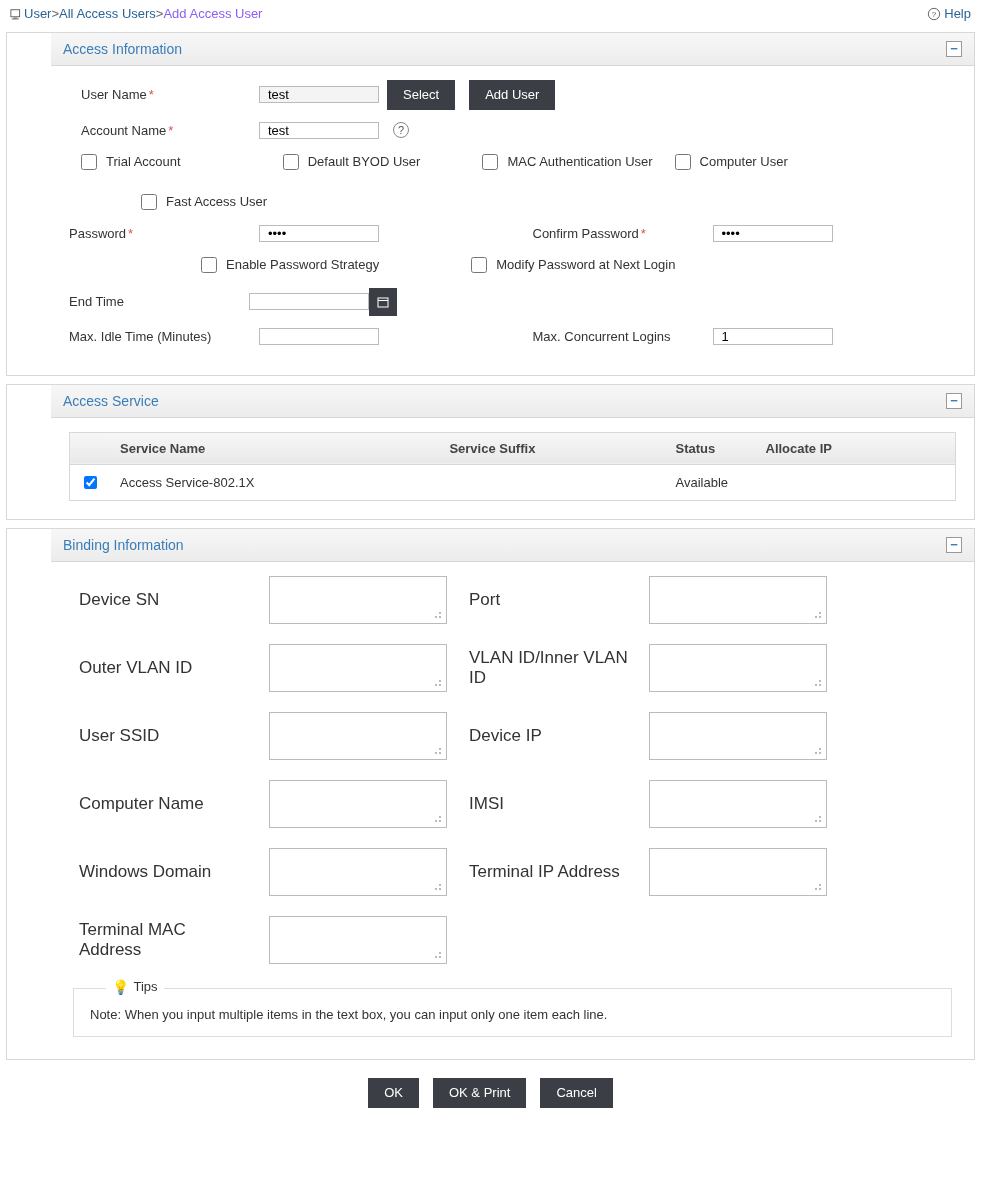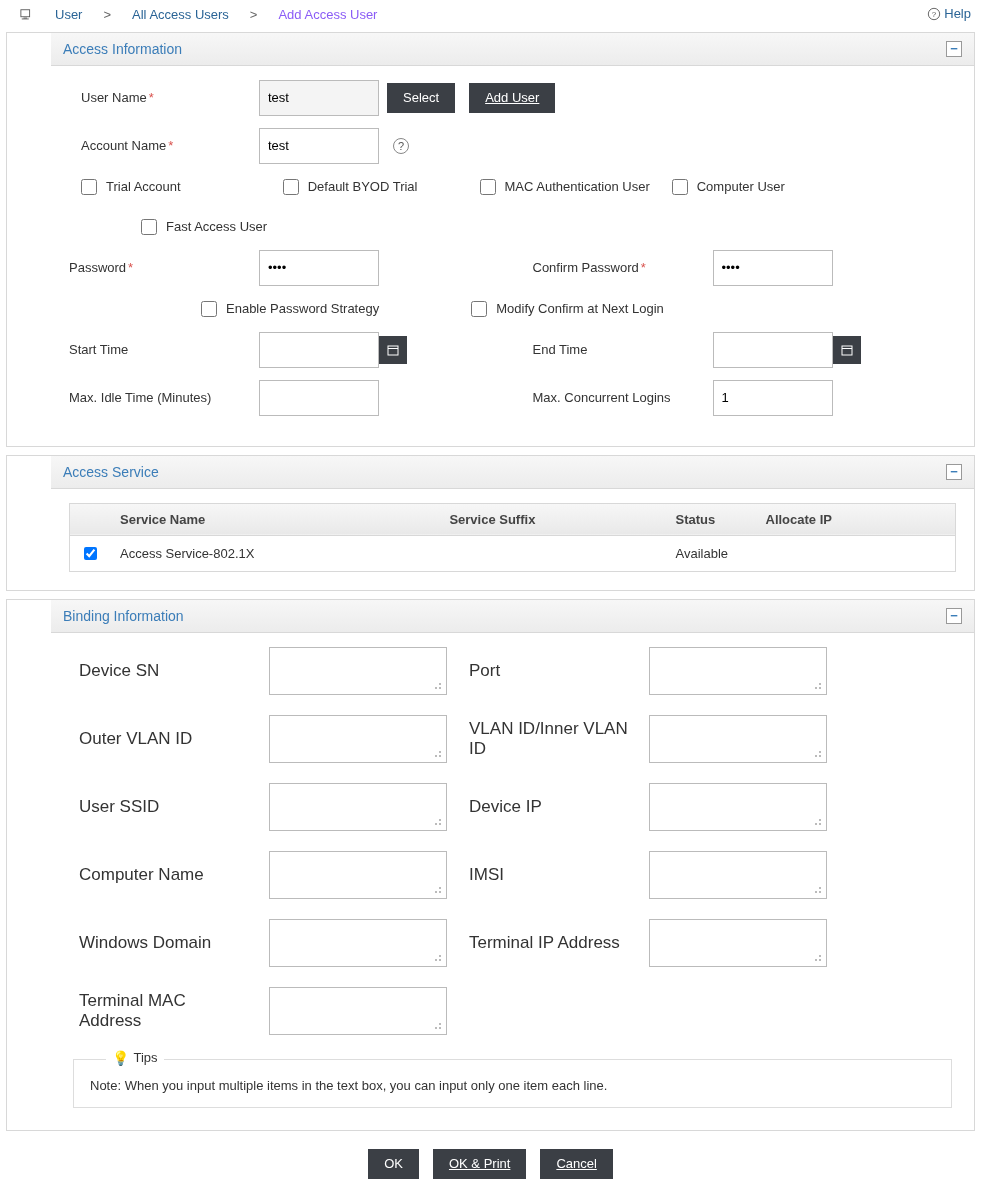--- a/index.html
+++ b/index.html
@@ -13,23 +13,22 @@
     width: 981px;
   }
   .topbar {
     display: flex;
     align-items: center;
     justify-content: space-between;
     padding: 6px 10px;
   }
   .breadcrumb {
     display: flex;
-    align-items: flex-end;
-    gap: 21px;
-    margin-left: 10px;
+    align-items: center;
+    gap: 0;
   }
   .breadcrumb a { color: #2a6496; text-decoration: none; }
   .breadcrumb .sep { color: #666; }
   .breadcrumb .current { color: #8b5cf6; }
   .bc-icon svg { width: 14px; height: 14px; vertical-align: middle; }
   .help-link {
     display: flex;
     align-items: center;
     gap: 3px;
     color: #2a6496;
@@ -69,36 +68,36 @@
     margin-bottom: 12px;
   }
   .form-row .lbl {
     width: 190px;
     padding-right: 8px;
   }
   .form-row .lbl.indent { padding-left: 12px; }
   .req { color: #d9534f; margin-left: 2px; }
   input[type=text], input[type=password] {
     border: 1px solid #bbb;
-    height: 36px;
+    height: 17px;
     padding: 2px 8px;
     font-size: 13px;
     width: 120px;
   }
   input[readonly] { background: #f4f4f4; }
   .btn {
     background: #3b3f45;
     color: #fff;
     border: none;
     height: 30px;
     padding: 0 16px;
     font-size: 13px;
     cursor: pointer;
   }
-  .btn + .btn { margin-left: 6px; text-decoration: underline; }
+  .btn + .btn { margin-left: 6px; }
   .inline-group { display: flex; align-items: center; gap: 8px; }
   .help-circ {
     width: 16px; height: 16px; border: 1px solid #888; border-radius: 50%;
     display:flex; align-items:center; justify-content:center;
     font-size:11px; color:#555; margin-left:6px;
   }
   .checkbox-row {
     display: flex;
     gap: 18px;
     flex-wrap: wrap;
@@ -238,21 +237,21 @@
       </span>
     </div>
 
     <div class="checkbox-row">
       <label class="chk">
           <input type="checkbox" style="">
           <span>Trial Account</span>
         </label>
       <label class="chk" style="margin-left:80px">
           <input type="checkbox" style="">
-          <span>Default BYOD Trial</span>
+          <span>Default BYOD User</span>
         </label>
       <label class="chk" style="margin-left:40px">
           <input type="checkbox" style="">
           <span>MAC Authentication User</span>
         </label>
       <label class="chk">
           <input type="checkbox" style="">
           <span>Computer User</span>
         </label>
       <label class="chk" style="margin-left:60px">
@@ -272,35 +271,25 @@
       </div>
     </div>
 
     <div class="checkbox-row">
       <label class="chk" style="margin-left:120px">
           <input type="checkbox" style="">
           <span>Enable Password Strategy</span>
         </label>
       <label class="chk" style="margin-left:70px">
           <input type="checkbox" style="">
-          <span>Modify Confirm at Next Login</span>
+          <span>Modify Password at Next Login</span>
         </label>
     </div>
 
     <div class="two-col" style="margin-bottom:12px;">
-      <div>
-        <span class="lbl indent" style="width:190px">Start Time</span>
-        <input type="text" value="" style="">
-        <button class="date-btn">
-            <svg width="12" height="12" viewBox="0 0 12 12">
-              <rect x="1" y="2" width="10" height="9" fill="none" stroke="#fff"></rect>
-              <line x1="1" y1="4.5" x2="11" y2="4.5" stroke="#fff"></line>
-            </svg>
-          </button>
-      </div>
       <div>
         <span class="lbl2">End Time</span>
         <input type="text" value="" style="">
         <button class="date-btn">
             <svg width="12" height="12" viewBox="0 0 12 12">
               <rect x="1" y="2" width="10" height="9" fill="none" stroke="#fff"></rect>
               <line x1="1" y1="4.5" x2="11" y2="4.5" stroke="#fff"></line>
             </svg>
           </button>
       </div>

